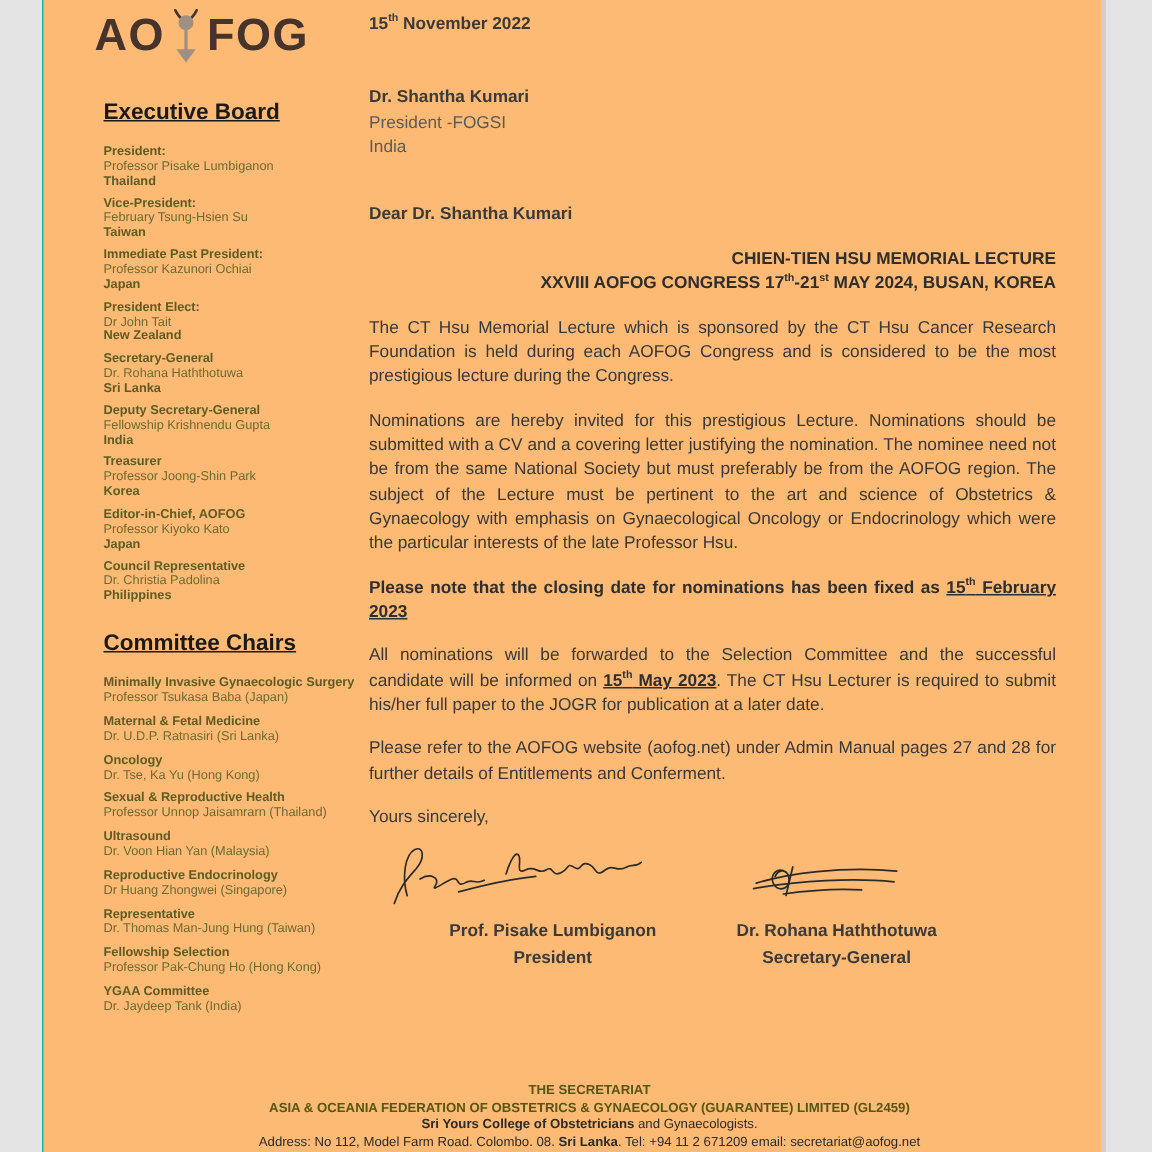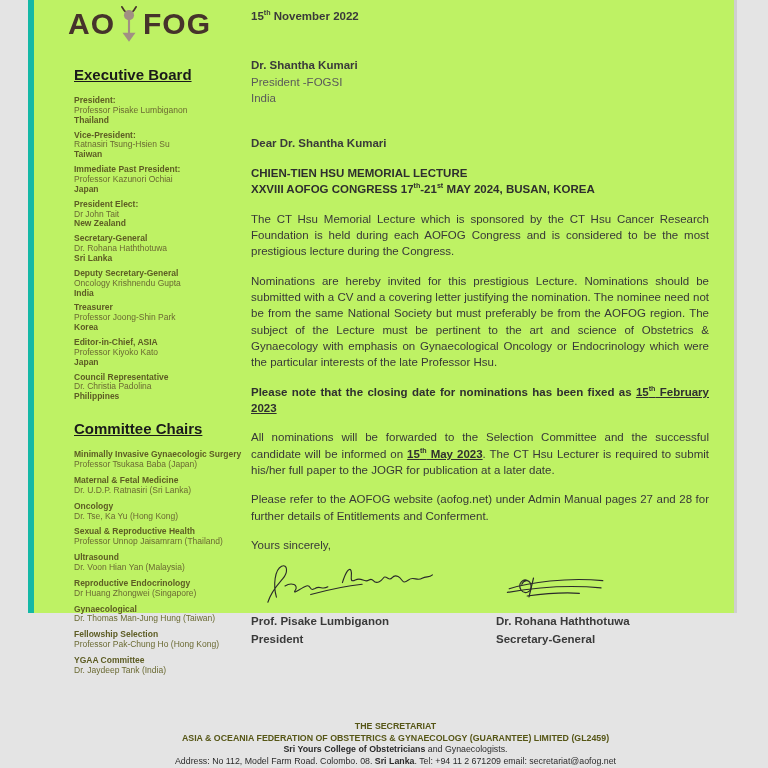--- a/index.html
+++ b/index.html
@@ -1,19 +1,19 @@
 <!DOCTYPE html>
 <html><head>
 <meta charset="utf-8">
 <style>
   * { margin:0; padding:0; box-sizing:border-box; }
   html,body { width:768px; height:768px; background:#e4e4e4; font-family:"Liberation Sans", sans-serif; overflow:hidden; }
   .page {
-    position:absolute; left:28px; top:0; width:709px; height:613px;
-    background:#bef264; border-right:3px solid #cfcfcf; border-left:6px solid #14b8a6;
+    position:absolute; left:28px; top:0; width:709px; height:768px;
+    background:#fdba74; border-right:3px solid #cfcfcf; border-left:1px solid #14b8a6;
   }
   
   .logo { position:absolute; left:34px; top:-4px; display:flex; align-items:center; }
   .logo .letters { font-size:30px; font-weight:bold; color:#46332b; letter-spacing:1px; }
   .logo svg { display:block; margin:0 1px; }
   
   .sidebar { position:absolute; left:40px; top:66px; width:172px; }
   .side-heading { font-size:15px; font-weight:bold; color:#1a1a1a; text-decoration:underline; margin-bottom:13px; }
   .side-heading.second { margin-top:18px; }
   .board-entry { margin-bottom:5px; font-size:8.5px; line-height:1.16; color:#6b6a33; }
@@ -22,32 +22,32 @@
   .comm-entry { margin-bottom:6px; font-size:8.5px; line-height:1.16; color:#6b6a33; }
   .comm-entry .t { font-weight:bold; color:#5d5c24; }
   
   .main { position:absolute; left:217px; top:8px; width:458px; color:#383838; font-size:11.5px; line-height:1.42; }
   .date-line { margin-bottom:33px; font-weight:bold; color:#3a3a3a; }
   sup { font-size:62%; vertical-align:super; line-height:0; }
   .recipient { margin-bottom:29px; }
   .recipient .r-name { font-weight:bold; color:#3a3a3a; }
   .recipient .r-sub { color:#5a5a5a; }
   .salutation { font-weight:bold; margin-bottom:13px; color:#3a3a3a; }
-  .heading { text-align:left; font-weight:bold; color:#2e2e2e; margin-bottom:14px; line-height:1.4; }
+  .heading { text-align:right; font-weight:bold; color:#2e2e2e; margin-bottom:14px; line-height:1.4; }
   .para { text-align:justify; margin-bottom:13px; }
   .para.bold { font-weight:bold; color:#2f2f2f; }
   .u { text-decoration:underline; }
   .bu { font-weight:bold; text-decoration:underline; color:#2f2f2f; }
   .p5 { }
   .closing { margin-bottom:6px; }
   .sig-row { display:flex; height:52px; margin-bottom:2px; }
   .sig-left { width:250px; padding-left:10px; }
   .sig-right { width:200px; padding-top:10px; }
   .names-row { display:flex; }
-  .name-block { font-weight:bold; color:#3a3a3a; line-height:1.5; }
+  .name-block { font-weight:bold; color:#3a3a3a; line-height:1.5;text-align:center; }
   .name-block.left { width:245px; }
   
   .footer { position:absolute; left:0; right:0; top:721px; text-align:center; font-size:8.8px; line-height:1.32; color:#2b2b2b;padding-left:23px; }
   .footer .olive { color:#565616; font-weight:bold; }
   .footer .b { font-weight:bold; }
   svg.sig { stroke:#2a2a2a; fill:none; stroke-width:1.3; stroke-linecap:round; }
 </style>
 </head>
 <body>
 
@@ -70,50 +70,50 @@
   <div class="sidebar">
     <div class="side-heading">Executive Board</div>
 
     <div class="board-entry">
       <div class="t">President:</div>
       <div>Professor Pisake Lumbiganon</div>
       <div class="c">Thailand</div>
     </div>
     <div class="board-entry">
       <div class="t">Vice-President:</div>
-      <div>Ratnasiri Tsung-Hsien Su</div>
+      <div>February Tsung-Hsien Su</div>
       <div class="c">Taiwan</div>
     </div>
     <div class="board-entry">
       <div class="t">Immediate Past President:</div>
       <div>Professor Kazunori Ochiai</div>
       <div class="c">Japan</div>
     </div>
     <div class="board-entry">
       <div class="t">President Elect:</div>
       <div>Dr John Tait</div>
       <div class="c">New Zealand</div>
     </div>
     <div class="board-entry">
       <div class="t">Secretary-General</div>
       <div>Dr. Rohana Haththotuwa</div>
       <div class="c">Sri Lanka</div>
     </div>
     <div class="board-entry">
       <div class="t">Deputy Secretary-General</div>
-      <div>Oncology Krishnendu Gupta</div>
+      <div>Fellowship Krishnendu Gupta</div>
       <div class="c">India</div>
     </div>
     <div class="board-entry">
       <div class="t">Treasurer</div>
       <div>Professor Joong-Shin Park</div>
       <div class="c">Korea</div>
     </div>
     <div class="board-entry">
-      <div class="t">Editor-in-Chief, ASIA</div>
+      <div class="t">Editor-in-Chief, AOFOG</div>
       <div>Professor Kiyoko Kato</div>
       <div class="c">Japan</div>
     </div>
     <div class="board-entry">
       <div class="t">Council Representative</div>
       <div>Dr. Christia Padolina</div>
       <div class="c">Philippines</div>
     </div>
 
     <div class="side-heading second">Committee Chairs</div>
@@ -136,21 +136,21 @@
     </div>
     <div class="comm-entry">
       <div class="t">Ultrasound</div>
       <div>Dr. Voon Hian Yan (Malaysia)</div>
     </div>
     <div class="comm-entry">
       <div class="t">Reproductive Endocrinology</div>
       <div>Dr Huang Zhongwei (Singapore)</div>
     </div>
     <div class="comm-entry">
-      <div class="t">Gynaecological</div>
+      <div class="t">Representative</div>
       <div>Dr. Thomas Man-Jung Hung (Taiwan)</div>
     </div>
     <div class="comm-entry">
       <div class="t">Fellowship Selection</div>
       <div>Professor Pak-Chung Ho (Hong Kong)</div>
     </div>
     <div class="comm-entry">
       <div class="t">YGAA Committee</div>
       <div>Dr. Jaydeep Tank (India)</div>
     </div>

